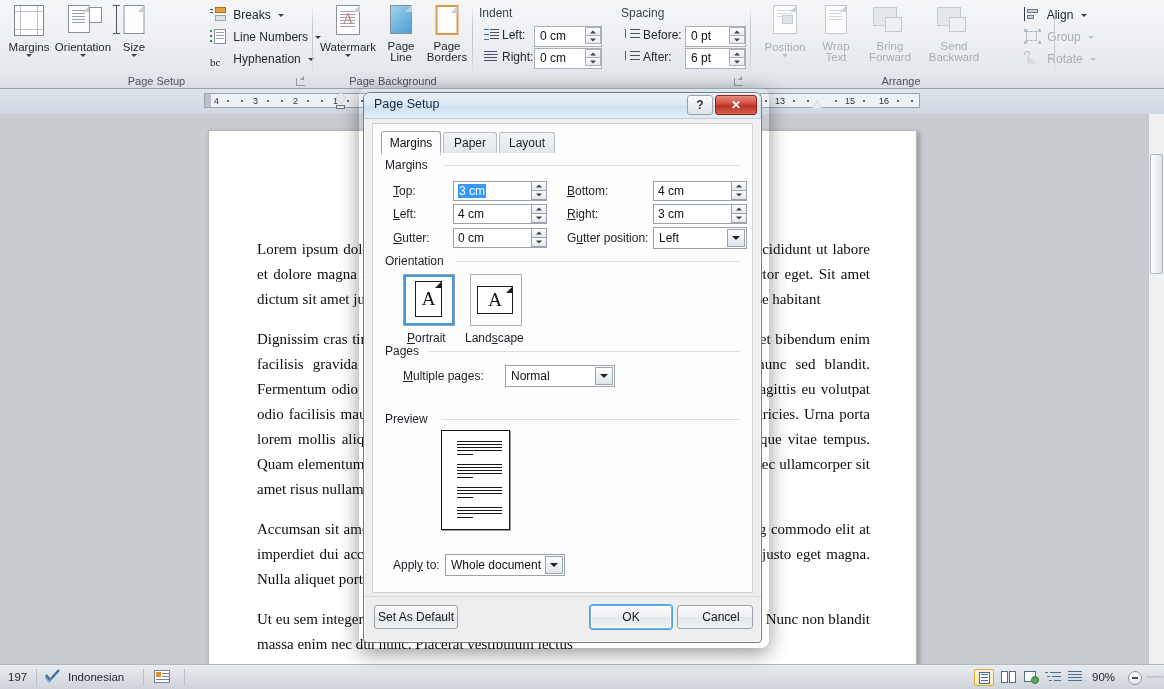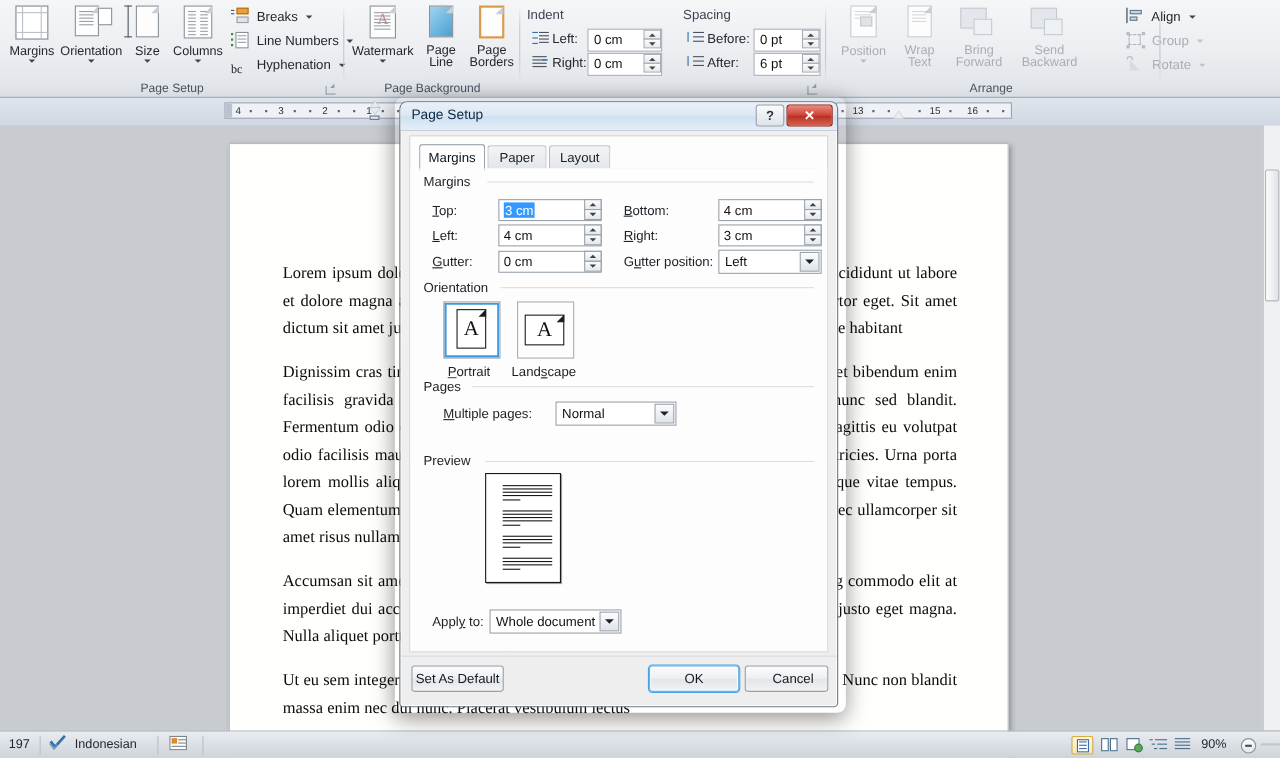--- a/index.html
+++ b/index.html
@@ -343,48 +343,20 @@
       <div class="ico">
         <div class="pgicon" style="width:21px;height:29px;"></div>
         <div style="position:absolute;left:4px;top:0;width:1px;height:29px;background:#4d545e;"></div>
         <div style="position:absolute;left:1px;top:0;width:7px;height:1px;background:#4d545e;"></div>
         <div style="position:absolute;left:1px;top:28px;width:7px;height:1px;background:#4d545e;"></div>
       </div>
       <span class="cap">Size</span>
       <span class="arw"></span>
     </div>
 
-    <div class="bigbtn" style="left:153px;width:54px;">
-      <div class="ico">
-        <div class="pgicon" style="width:26px;height:30px;">
-          <div class="lines" style="left:3px;right:14px;">
-              <i></i>
-              <i></i>
-              <i></i>
-              <i></i>
-              <i></i>
-              <i></i>
-              <i></i>
-              <i></i>
-            </div>
-          <div class="lines" style="left:14px;right:3px;">
-              <i></i>
-              <i></i>
-              <i></i>
-              <i></i>
-              <i></i>
-              <i></i>
-              <i></i>
-              <i></i>
-            </div>
-        </div>
-      </div>
-      <span class="cap">Columns</span>
-      <span class="arw"></span>
-    </div>
 
     <div class="smbtn" style="left:210px;top:4px;">
       <span class="sico">
         <span style="position:absolute;left:0;top:2px;width:3px;height:1px;background:#4a5260;"></span>
         <span style="position:absolute;left:0;top:5px;width:3px;height:1px;background:#4a5260;"></span>
         <span style="position:absolute;left:5px;top:0;width:11px;height:6px;background:#e9a23b;border:1px solid #b3701a;"></span>
         <span style="position:absolute;left:5px;top:8px;width:11px;height:6px;background:#dfe4ea;border:1px solid #98a0a9;"></span>
       </span>
       <span>Breaks</span>
       <span class="sarw"></span>

